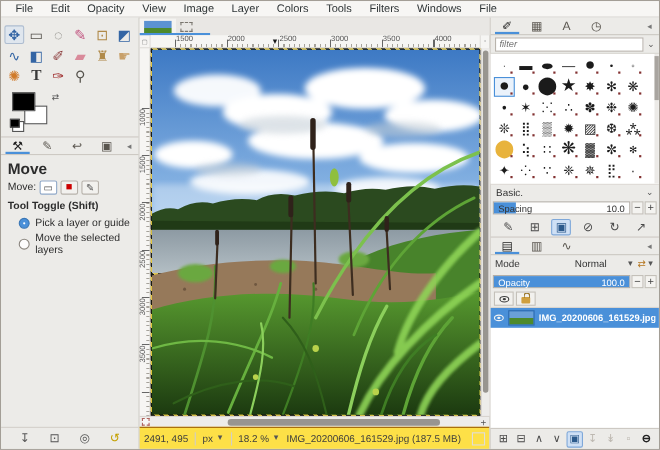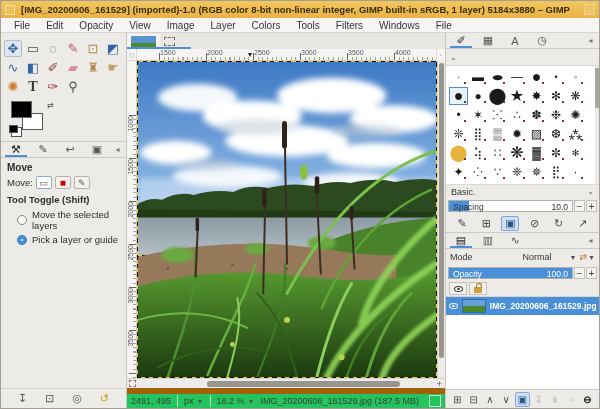--- a/index.html
+++ b/index.html
@@ -28,21 +28,21 @@
   .sw-fg{position:absolute;left:2px;top:0;width:21px;height:17px;background:#000;border:1px solid #666}
   .sw-swap{position:absolute;left:38px;top:0;font-size:8px;color:#555}
   .sw-def{position:absolute;left:0;top:24px;width:9px;height:8px;border:1px solid #555;background:#000;box-shadow:3px 3px 0 #fff,3px 3px 0 1px #555}
   .dock-tabs{height:17px;border-top:1px solid #cdc9c3;border-bottom:1px solid #cdc9c3;display:flex;align-items:stretch;padding:0 2px;gap:1px}
   .dtab{flex:0 0 26px;display:flex;align-items:center;justify-content:center;font-size:11px;color:#5a564f;position:relative;cursor:default}
   .dtab.active{color:#1c1c1c}
   .dtab.active::after{content:"";position:absolute;left:2px;right:2px;bottom:0;height:2px;background:#4a90d9}
   .dtab-menu{margin-left:auto;width:13px;display:flex;align-items:center;justify-content:center;font-size:8px;color:#777}
   
   .tool-options{padding:4px 6px;font-size:9.5px;color:#2c2c2c;flex:1}
-  .to-title{font-weight:bold;font-size:10px;margin-bottom:3px}
+  .to-title{font-weight:bold;font-size:14px;margin-bottom:3px}
   .move-row{display:flex;align-items:center;gap:3px;margin-bottom:5px}
   .mv-btn{width:16px;height:13px;border:1px solid #b7b2ab;background:#f2f1ee;display:flex;align-items:center;justify-content:center;font-size:9px;color:#555;border-radius:2px}
   .mv-btn.active{background:#fff;border-color:#8fa8c8}
   .mv-red{color:#cc0000;font-size:10px}
   .to-sub{font-weight:bold;margin:3px 0 4px}
   .radio-row{display:flex;align-items:center;gap:5px;margin:3px 0 3px 10px}
   .radio{width:10px;height:10px;border-radius:50%;border:1px solid #8a857e;background:#fdfdfd;position:relative;flex:0 0 auto}
   .radio.checked{border-color:#3b77b5;background:#4a90d9}
   .radio.checked::after{content:"";position:absolute;inset:3px;background:#fff;border-radius:50%}
   .left-bottom{height:20px;display:flex;align-items:center;justify-content:space-around;padding:0 8px;border-top:1px solid #d4d0ca}
@@ -76,21 +76,21 @@
   .ants{position:absolute;inset:0;padding:1px;background:repeating-linear-gradient(45deg,#15150f 0 3px,#e6c83e 3px 6px)}
   .photo{width:100%;height:100%;display:block}
   .vscroll{width:8px;background:#edecea;border-left:1px solid #d5d2cc;position:relative}
   .vthumb{position:absolute;left:1px;right:1px;top:2px;height:93%;background:#989590;border-radius:3px}
   .hscroll-row{height:10px;display:flex;align-items:center;flex:0 0 auto;background:#edecea;border-top:1px solid #d5d2cc}
   .quickmask{width:10px;height:10px;display:flex;align-items:center;justify-content:center}
   .qm-icon{width:7px;height:7px;border:1px dashed #b0655f;background:#f8f7f5}
   .htrack{flex:1;height:8px;position:relative}
   .hthumb{position:absolute;top:1px;height:6px;left:70px;width:193px;background:#989590;border-radius:3px}
   .navbtn{width:11px;height:10px;display:flex;align-items:center;justify-content:center;font-size:9px;color:#555}
-  .statusbar{height:20px;background:#22c55e;border-top:6px solid #a16207;display:flex;align-items:center;font-size:9px;color:#3c3c3c;padding:0 4px;gap:6px;flex:0 0 auto}
+  .statusbar{height:20px;background:#fde047;border-top:1px solid #a16207;display:flex;align-items:center;font-size:9px;color:#3c3c3c;padding:0 4px;gap:6px;flex:0 0 auto}
   .sb-sep{width:1px;height:12px;background:#d0cdc8}
   .sb-combo{display:flex;align-items:center;gap:3px}
   .sb-arrow{font-size:7px;color:#555}
   .sb-file{white-space:nowrap;overflow:hidden}
   .sb-end{margin-left:auto;width:12px;height:12px;border:1px solid #e0ddd8}
   
   .rp-tabs{height:16px;display:flex;align-items:stretch;gap:1px;padding:0 2px;border-bottom:1px solid #cdc9c3}
   .filter-row{height:17px;display:flex;align-items:center;padding:2px 4px;gap:3px;border-bottom:1px solid #d8d4cf}
   .filter-input{flex:1;height:13px;border:1px solid #b9b4ad;background:#fff;font-size:8.5px;font-style:italic;padding:0 3px;color:#555;font-family:"Liberation Sans",sans-serif}
   .chev{font-size:8px;color:#555}
@@ -133,25 +133,20 @@
   .lbtn{width:15px;height:15px;display:flex;align-items:center;justify-content:center;font-size:10px;color:#4a4a4a;border:1px solid transparent;border-radius:2px}
   .lbtn.active{background:#cfe0f5;border-color:#7fa8d9;color:#2c5a8c}
   .lbtn.disabled{color:#bdb8b1}
   .lbtn.dark{color:#222;font-weight:bold}
 </style>
 </head>
 <body>
 
 <div class="window">
 
-  <div class="titlebar">
-    <span class="tb-icon"></span>
-    <span class="tb-title">[IMG_20200606_161529] (imported)-1.0 (RGB color 8-bit non-linear integer, GIMP built-in sRGB, 1 layer) 5184x3880 – GIMP</span>
-    <span class="tb-btn"></span>
-  </div>
 
   <div class="menubar" id="menubar">
       <span class="menu-item">File</span>
       <span class="menu-item">Edit</span>
       <span class="menu-item">Opacity</span>
       <span class="menu-item">View</span>
       <span class="menu-item">Image</span>
       <span class="menu-item">Layer</span>
       <span class="menu-item">Colors</span>
       <span class="menu-item">Tools</span>
@@ -199,26 +194,26 @@
         <div class="move-row">
           <span>Move:</span>
           <span id="move-targets" style="display:flex;gap:3px">
               <span class="mv-btn active">▭</span>
               <span class="mv-btn mv-red">■</span>
               <span class="mv-btn">✎</span>
             </span>
         </div>
         <div class="to-sub">Tool Toggle  (Shift)</div>
         <div class="radio-row">
+          <span class="radio checked"></span>
+          <span>Pick a layer or guide</span>
+        </div>
+        <div class="radio-row">
           <span class="radio"></span>
           <span>Move the selected layers</span>
-        </div>
-        <div class="radio-row">
-          <span class="radio checked"></span>
-          <span>Pick a layer or guide</span>
         </div>
       </div>
       <div class="left-bottom" id="left-bottom">
           <span class="pbtn">↧</span>
           <span class="pbtn">⊡</span>
           <span class="pbtn">◎</span>
           <span class="pbtn colored">↺</span>
         </div>
     </div>
 
@@ -392,20 +387,21 @@
 
     <div class="right-panel">
       <div class="rp-tabs" id="brush-dock-tabs">
           <div class="dtab active">✐</div>
           <div class="dtab">▦</div>
           <div class="dtab">A</div>
           <div class="dtab">◷</div>
           <div class="dtab-menu">◂</div>
         </div>
       <div class="filter-row">
+        <input class="filter-input" placeholder="filter" style="">
         <span class="chev">⌄</span>
       </div>
       <div class="brush-grid" id="brush-grid">
         <div class="bg-scroll">
             <i></i>
           </div>
       <div class="brush-cell">
             <span class="bg-g s">·</span>
           </div>
           <div class="brush-cell">

